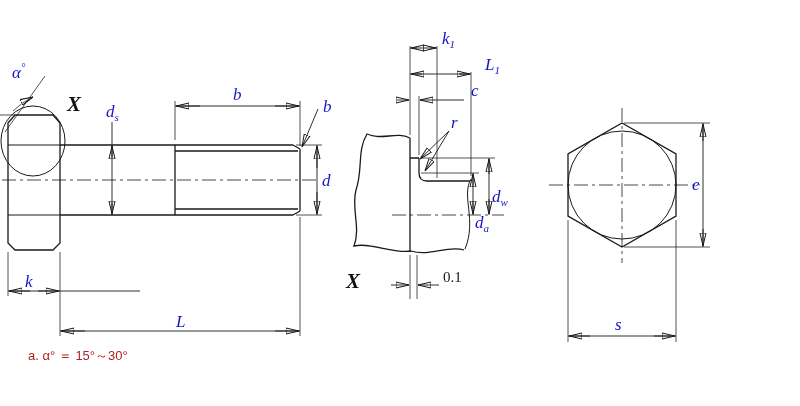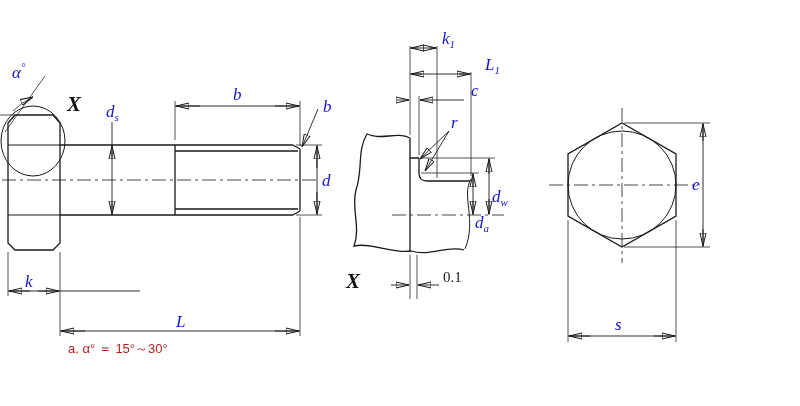--- a/index.html
+++ b/index.html
@@ -15,21 +15,21 @@
   .dimline{stroke-width:.9;}
   .ext{stroke-width:.75;}
   .cl{stroke-width:.8;stroke-dasharray:14 4 3 4;}
   svg text{stroke:none;}
   .dim{font:italic 17px "Liberation Serif",serif;fill:var(--dimension-text,#1414c8);}
   .sub{font-size:11px;}
   .sup{font-size:11px;}
   .xlab{font:italic 700 21px "Liberation Serif",serif;fill:var(--detail-label,#111111);}
   .tol{font:15px "Liberation Serif",serif;fill:var(--line,#1a1a1a);}
   .note{position:absolute;left:28px;z-index:2;font-size:13px;white-space:nowrap;}
-  #note-a{top:340px;color:var(--note-a,#b22222);margin-left:40px;}
+  #note-a{top:347px;color:var(--note-a,#b22222);}
   #note-b{top:367px;color:var(--note-b,#8b0000);}
 </style>
 </head>
 <body>
 
 <div class="stage">
 
 
   <svg class="drawing" width="800" height="406" viewBox="0 0 800 406">
     <defs>

